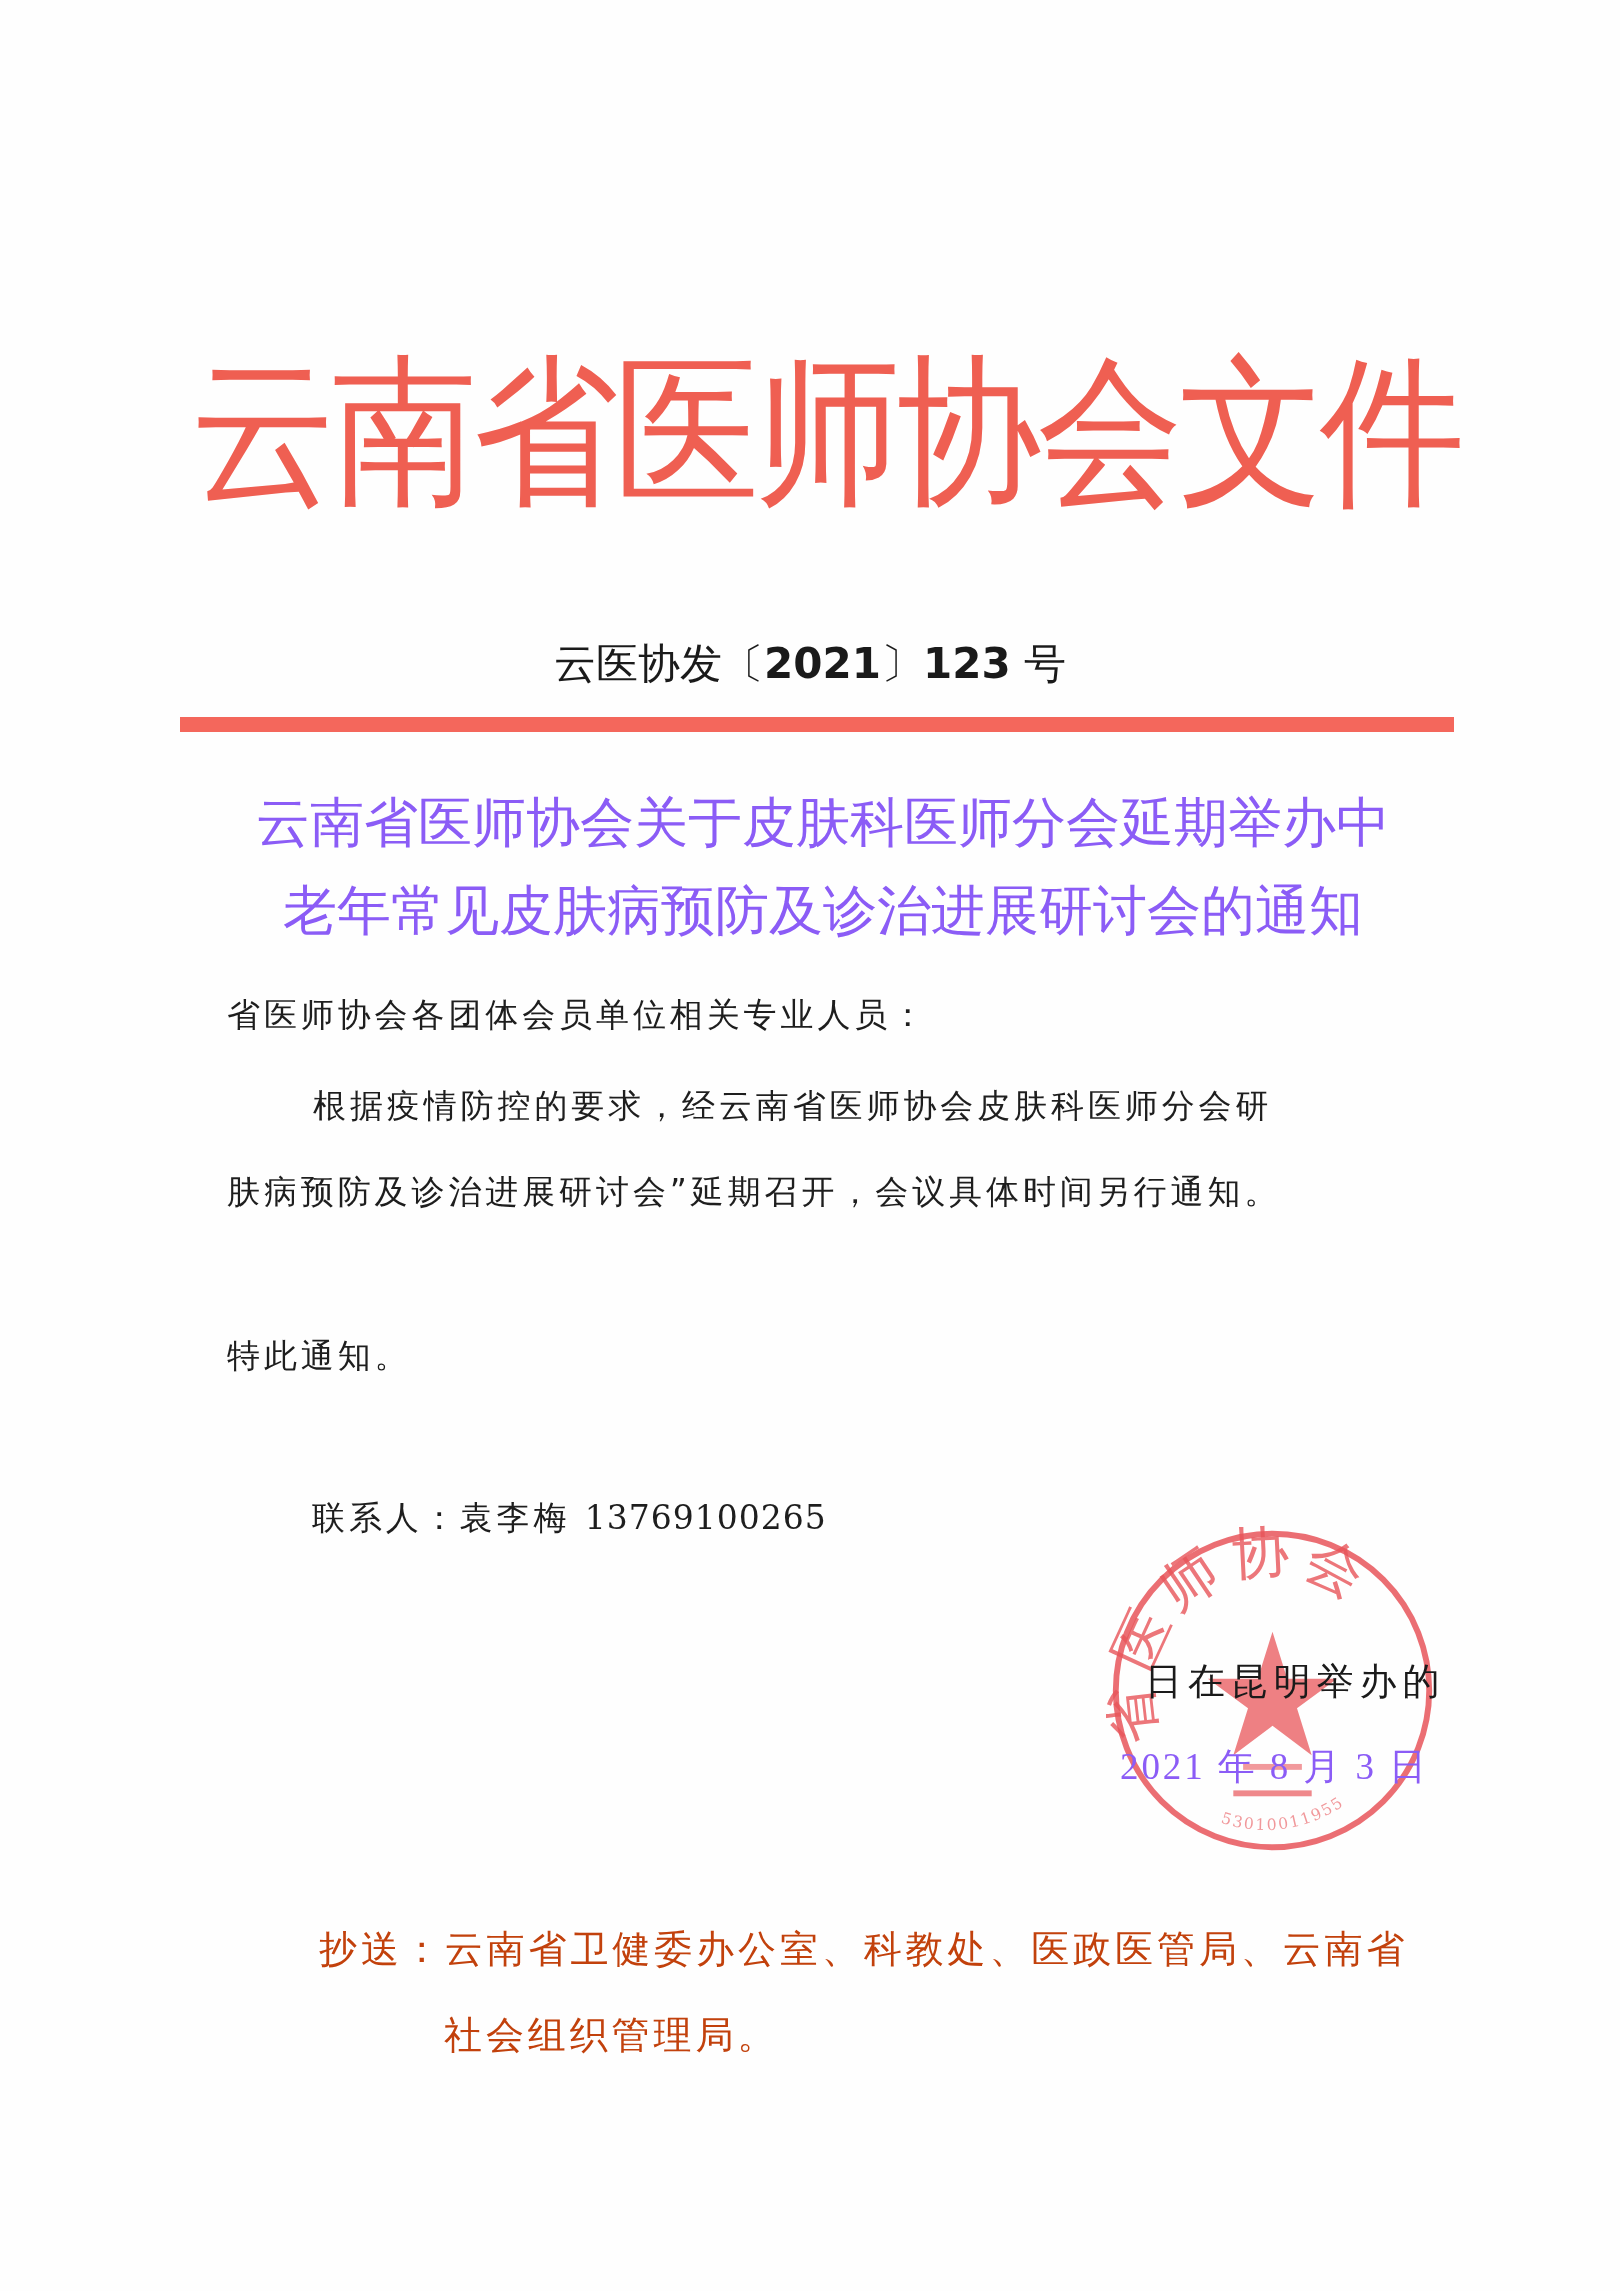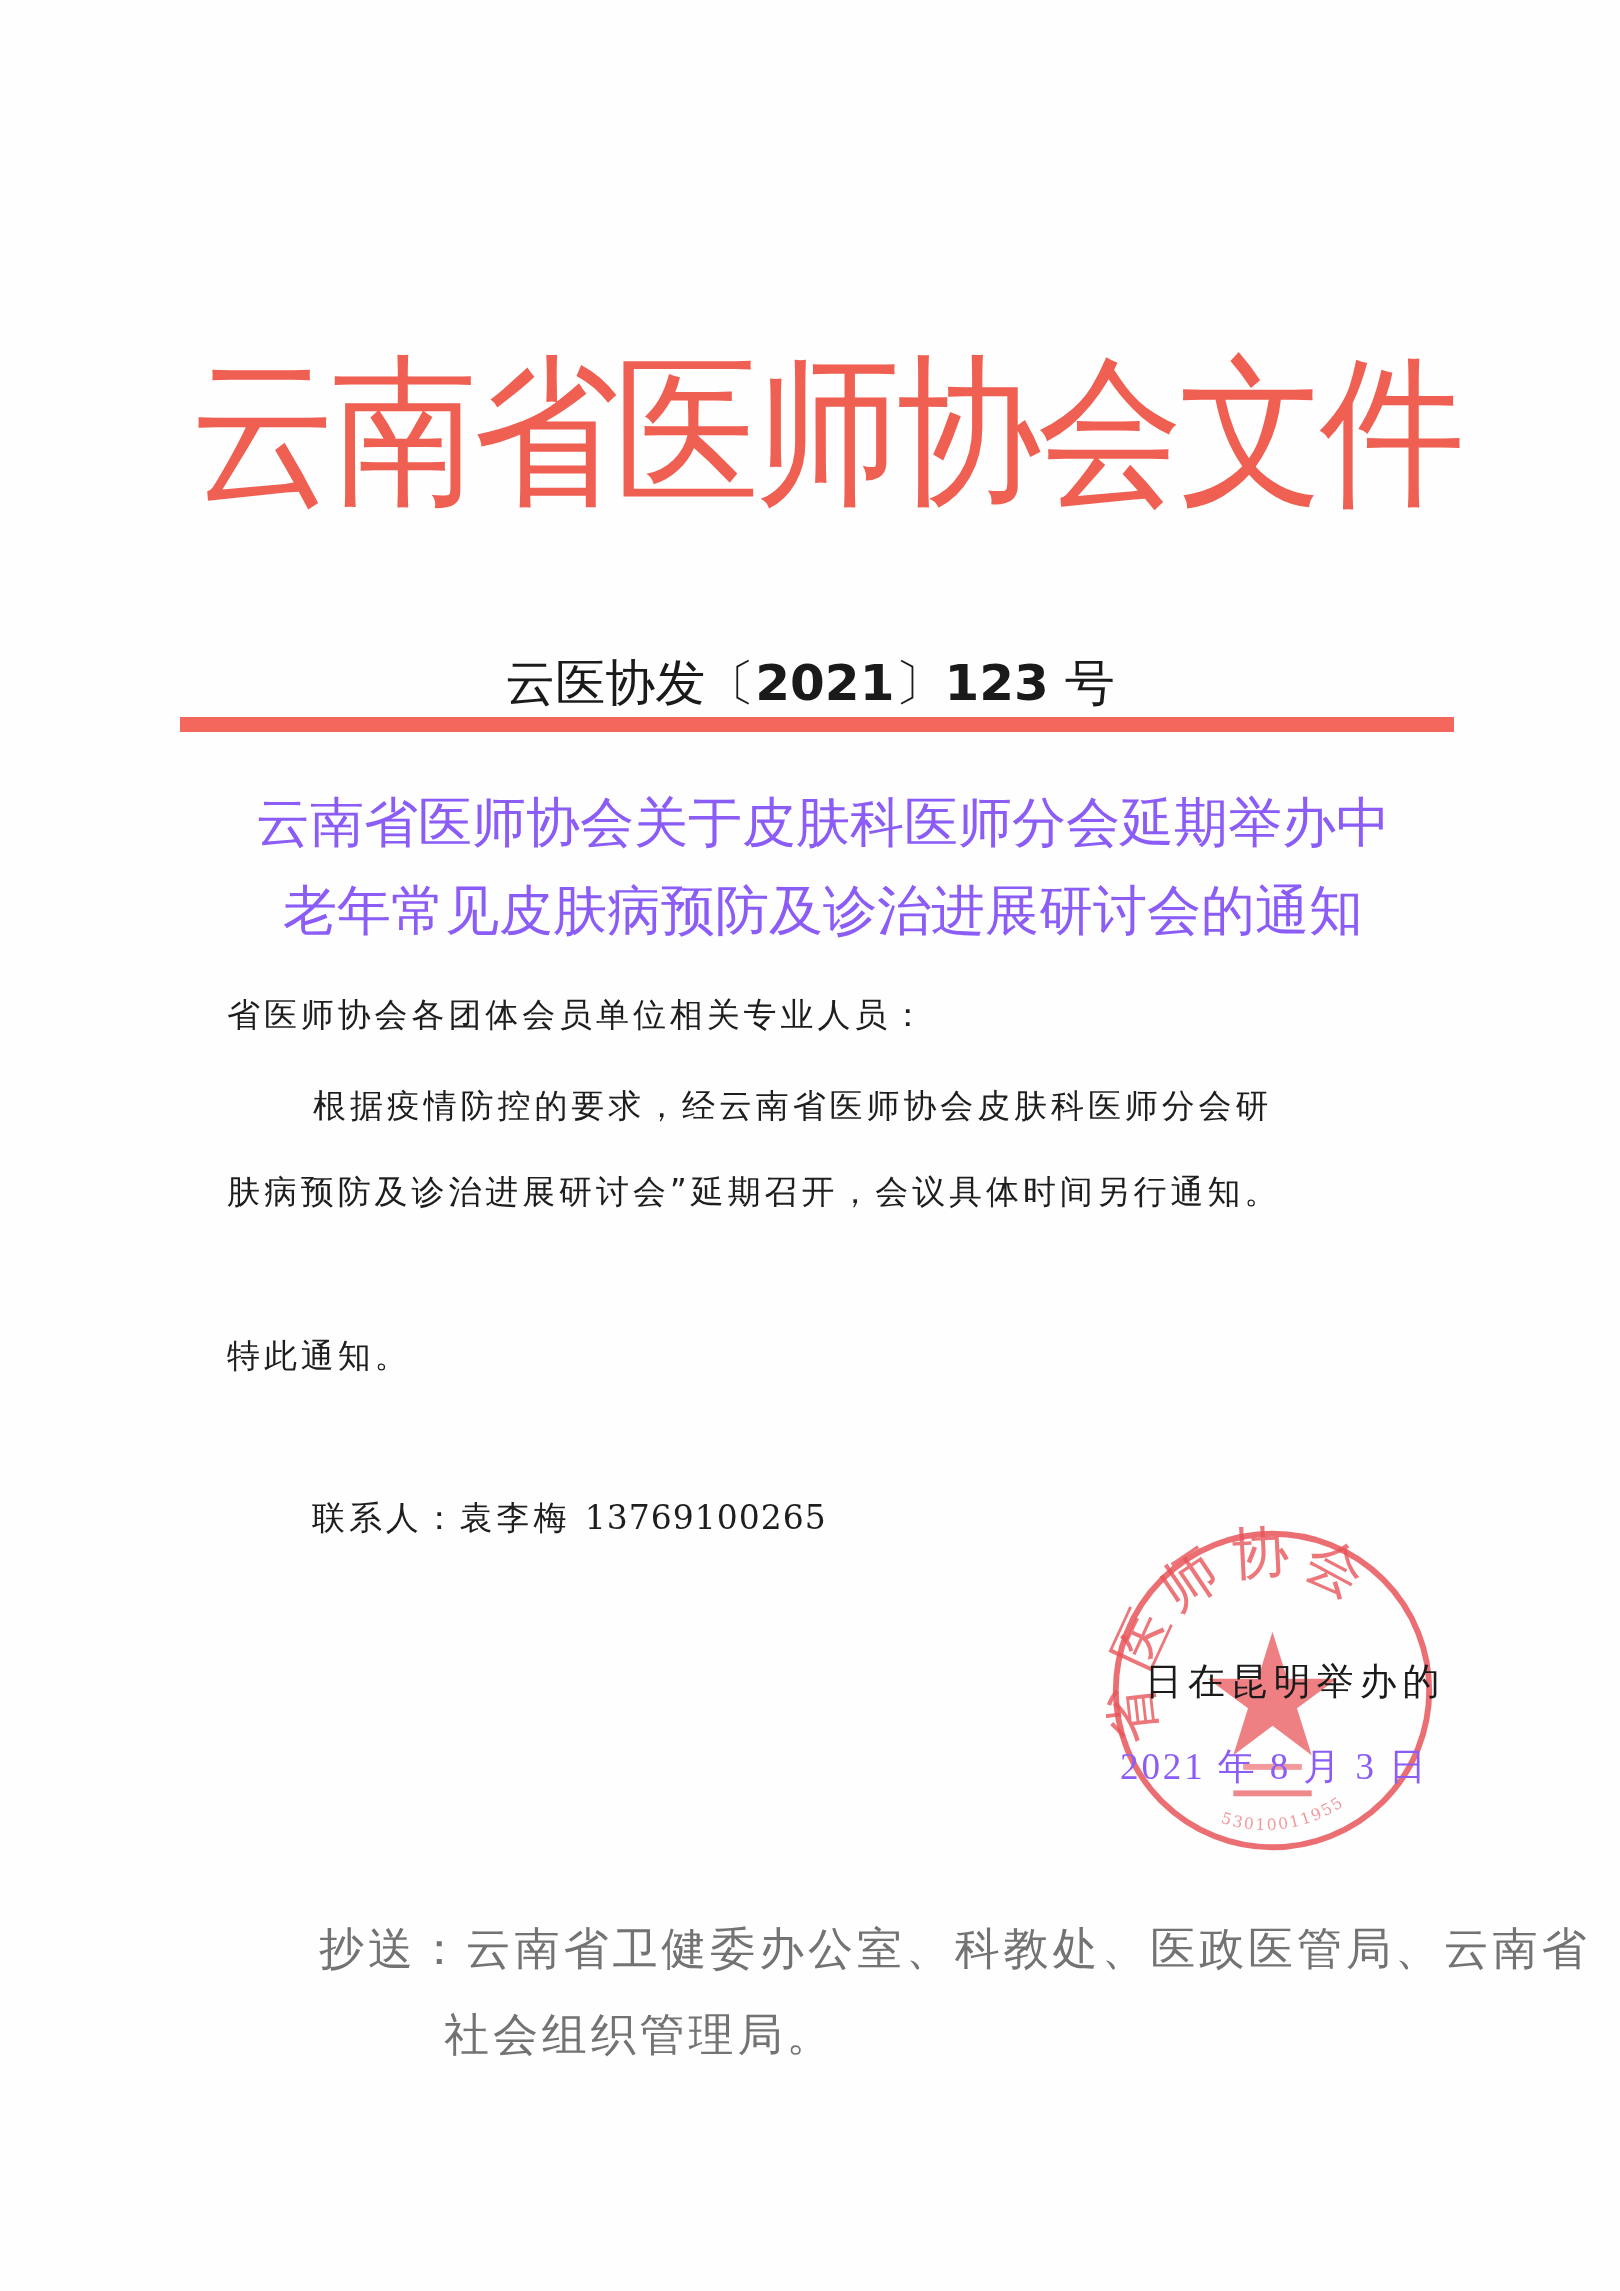--- a/index.html
+++ b/index.html
@@ -31,24 +31,24 @@
       line-height: 167px;
       color: #ef5f52;
       letter-spacing: -3.9px;
       white-space: nowrap;
       transform: scaleY(1.12);
       transform-origin: top left;
     }
     .doc-number {
       position: absolute;
       left: 0; width: 1620px;
-      top: 656px;
+      top: 636px;
       text-align: center;
       font-family: "DejaVu Sans", "Liberation Sans", sans-serif;
-      font-size: 50px;
+      font-size: 42px;
       line-height: 55px;
       color: #1a1a1a;
     }
     .doc-number .num { font-weight: bold; }
     .red-rule {
       position: absolute;
       left: 180px; top: 717px;
       width: 1274px; height: 14.7px;
       background: #f4675c;
     }
@@ -104,24 +104,24 @@
       line-height: 59px;
       letter-spacing: 2.9px;
       color: #8b5cf6;
       white-space: nowrap;
     }
     .cc {
       position: absolute;
       left: 319px; width: 1157px;
       top: 1906px;
       font-family: "DejaVu Sans", "Liberation Sans", sans-serif;
-      font-size: 45px;
+      font-size: 38px;
       line-height: 86px;
       letter-spacing: 3.9px;
-      color: #737373;
+      color: #c2410c;
       white-space: nowrap;
     }
     .cc .cont { padding-left: 125px; }
   </style>
 </head>
 <body>
 
 <div class="page">
 
   <div class="masthead">云南省医师协会文件</div>

